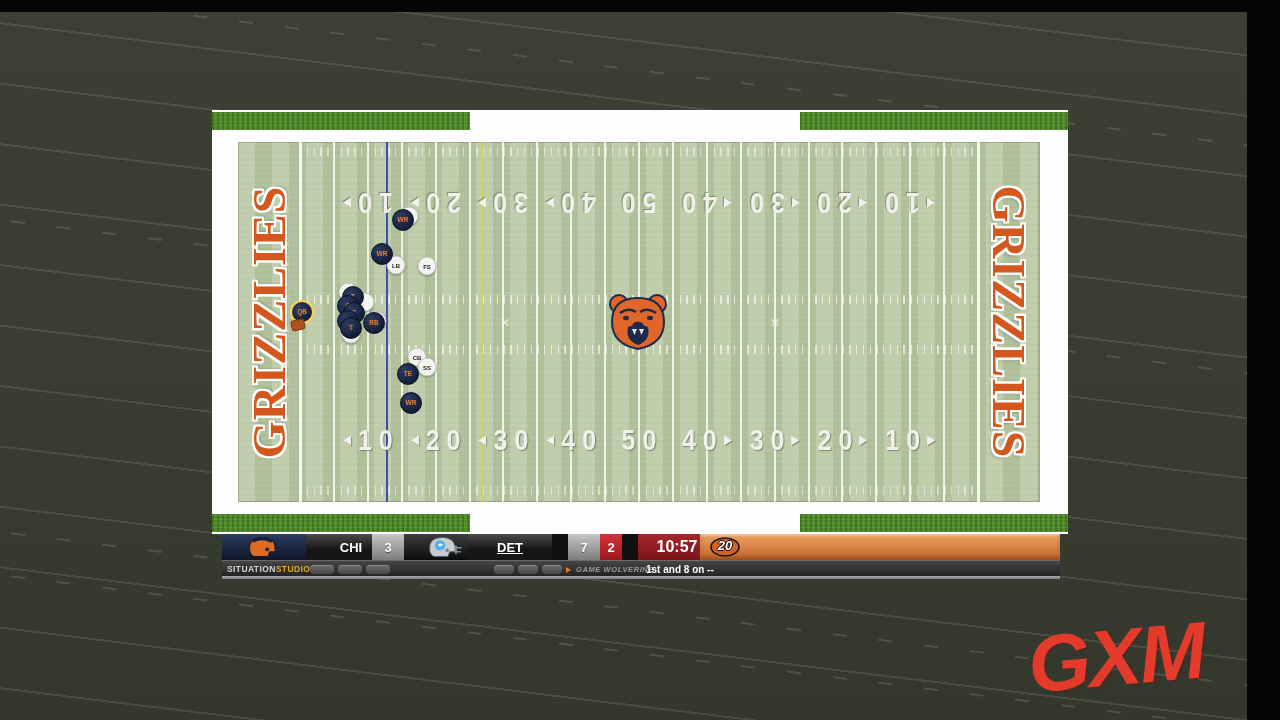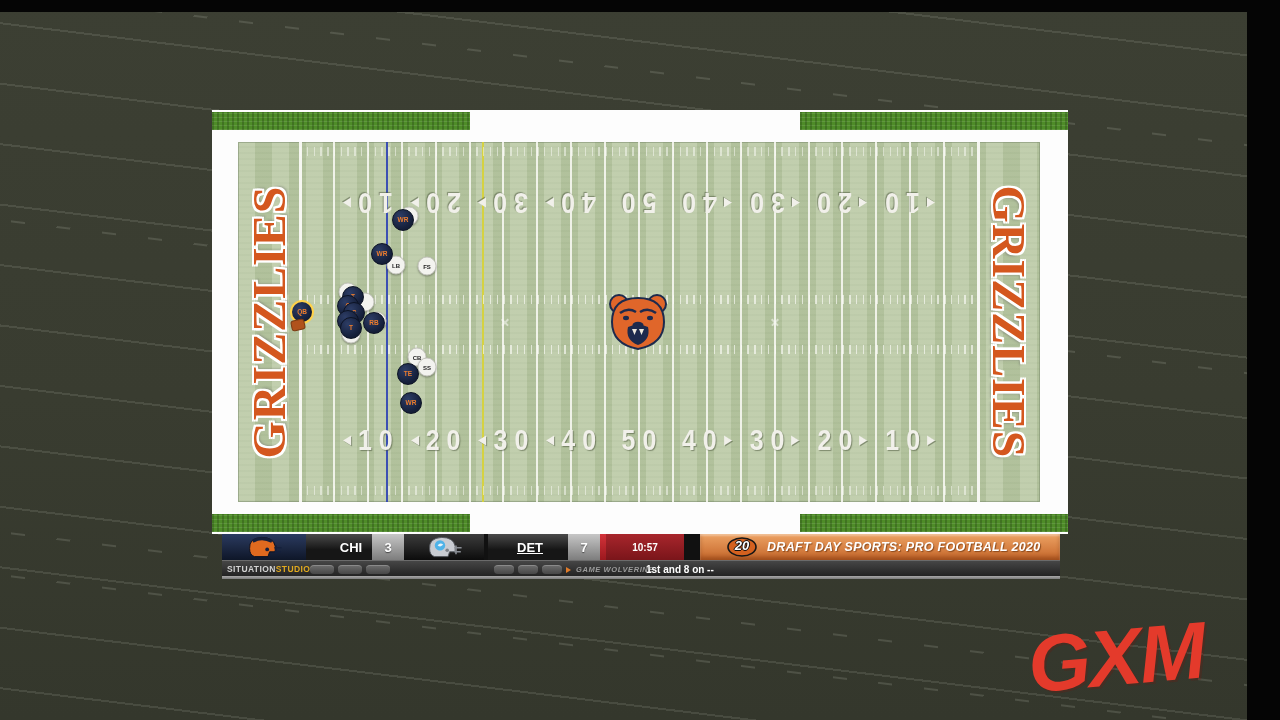--- a/index.html
+++ b/index.html
@@ -84,30 +84,30 @@
     border-radius:3px;transform:translate(-50%,-50%) rotate(-12deg);z-index:4;}
 
   
   .scoreboard{position:absolute;left:222px;top:534px;width:838px;height:26px;background:#111;}
   .sb{position:absolute;top:0;height:26px;display:flex;align-items:center;justify-content:center;
     color:#fff;font-weight:bold;font-size:13px;box-sizing:border-box;}
   .sb-helmet-away{left:0;width:84px;background:linear-gradient(#2b3b60,#0e1628);}
   .sb-abbr-away{left:84px;width:66px;background:linear-gradient(#4a4a4a 0%,#161616 60%);padding-left:24px;}
   .sb-score-away{left:150px;width:32px;background:linear-gradient(#c6c6c6,#7d7d7d);text-shadow:0 1px 1px rgba(0,0,0,.5);}
   .sb-helmet-home{left:182px;width:80px;background:linear-gradient(#3c3c3c,#0c0c0c);}
-  .sb-abbr-home{left:266px;width:84px;background:linear-gradient(#4a4a4a 0%,#161616 60%);text-decoration:underline;}
+  .sb-abbr-home{left:246px;width:84px;background:linear-gradient(#4a4a4a 0%,#161616 60%);text-decoration:underline;}
   .sb-score-home{left:346px;width:32px;background:linear-gradient(#c6c6c6,#7d7d7d);text-shadow:0 1px 1px rgba(0,0,0,.5);}
   .sb-quarter{left:378px;width:22px;background:linear-gradient(#d3333a,#9c181e);}
-  .sb-clock{left:384px;width:78px;background:linear-gradient(#a8262c,#7a151a);font-size:10px;}
+  .sb-clock{left:416px;width:78px;background:linear-gradient(#a8262c,#7a151a);font-size:16px;}
   .sb-banner{left:478px;width:360px;background:linear-gradient(#eda263,#c4662a);
     justify-content:flex-start;gap:10px;padding-left:10px;
     box-shadow:inset 0 2px 2px rgba(255,255,255,.35), inset 0 -3px 4px rgba(110,45,8,.45);}
   .banner-title{font-style:italic;font-size:12.5px;letter-spacing:.3px;
     text-shadow:1px 1px 1px rgba(90,40,5,.6);}
-  .banner-logo{position:relative;width:30px;height:20px;flex:0 0 auto;margin-left:17px;}
+  .banner-logo{position:relative;width:30px;height:20px;flex:0 0 auto;}
   .banner-logo span{position:absolute;left:0;top:1px;width:30px;text-align:center;
     font-style:italic;font-weight:bold;font-size:13px;color:#fff;
     text-shadow:-1px 0 #111,1px 0 #111,0 -1px #111,0 1px #111;}
 
   
   .statusbar{position:absolute;left:222px;top:560px;width:838px;height:16px;
     background:linear-gradient(#464646,#232323);border-top:1px solid #6b6b6b;box-sizing:border-box;}
   .statusbar-shadow{position:absolute;left:222px;top:576px;width:838px;height:3px;
     background:linear-gradient(#a9a9a9,#7c7c7c);}
   .brand{position:absolute;left:5px;top:3px;font-size:8.5px;font-weight:bold;letter-spacing:.4px;}
@@ -346,21 +346,20 @@
     <div class="sb sb-score-home">7</div>
     <div class="sb sb-quarter">2</div>
     <div class="sb sb-clock">10:57</div>
     <div class="sb sb-banner">
       <div class="banner-logo">
         <svg width="30" height="20" viewBox="0 0 30 20">
           <ellipse cx="15" cy="10" rx="14" ry="9" fill="#d4611f" stroke="#161616" stroke-width="1.6"></ellipse>
         </svg>
         <span>20</span>
       </div>
-      <div class="banner-title">DRAFT DAY SPORTS: PRO FOOTBALL 2020</div>
     </div>
   </div>
 
   <div class="statusbar">
     <div class="brand">
       <span class="b1">SITUATION</span><span class="b2">STUDIOS</span>
     </div>
     <div class="pill" style="left:88px;width:24px"></div>
     <div class="pill" style="left:116px;width:24px"></div>
     <div class="pill" style="left:144px;width:24px"></div>

